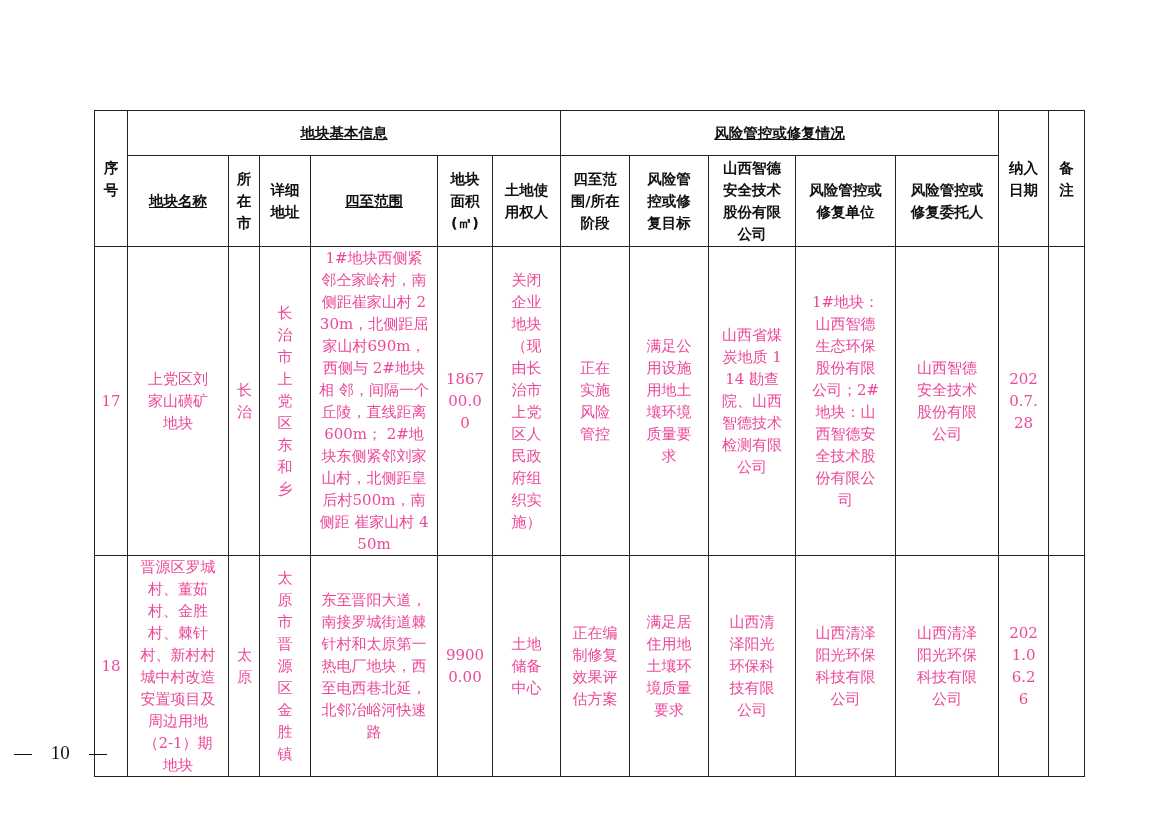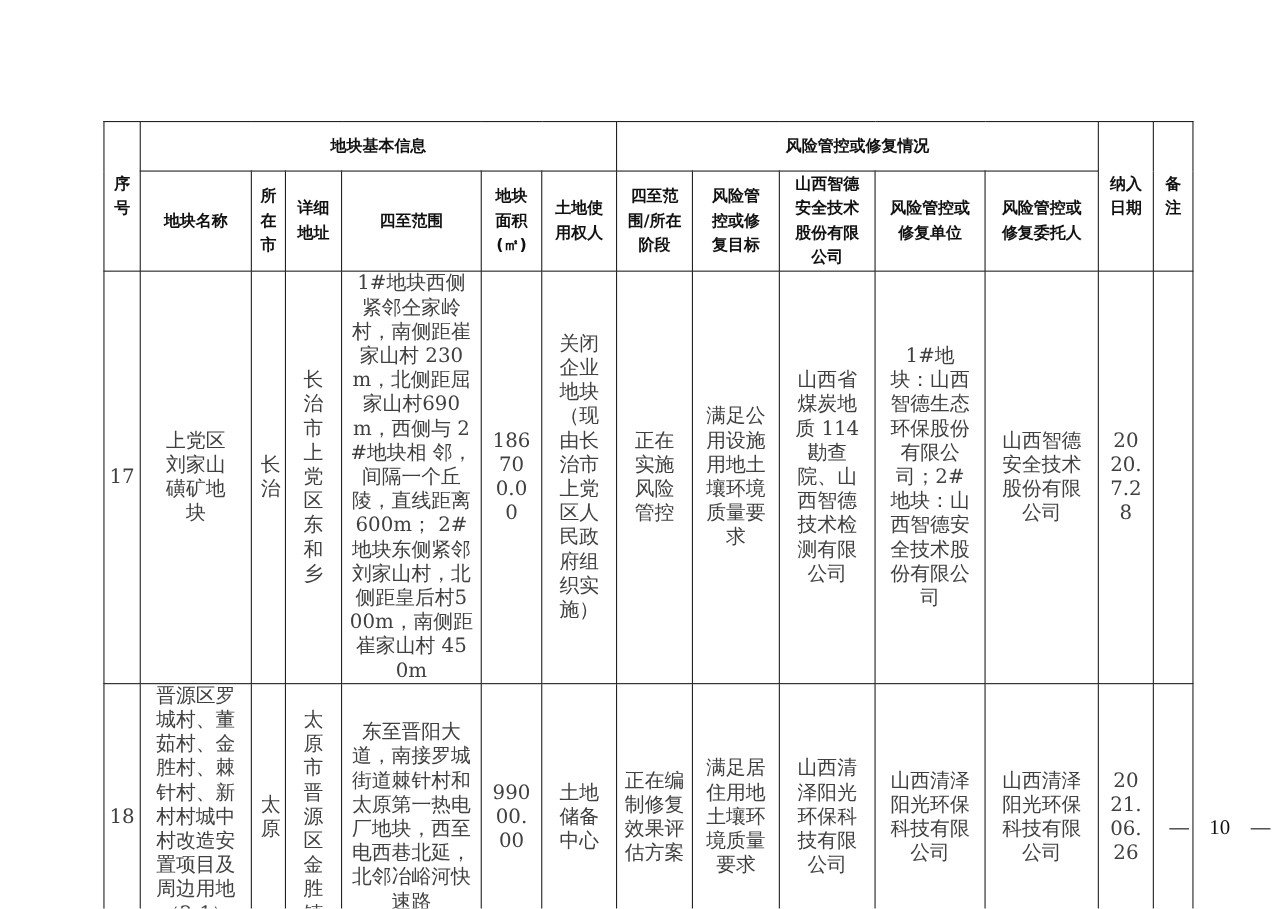--- a/index.html
+++ b/index.html
@@ -4,28 +4,28 @@
 <style>
   html, body { margin: 0; padding: 0; background: #ffffff; }
   body { width: 1169px; height: 826px; position: relative; overflow: hidden;
          font-family: "DejaVu Serif", "Liberation Serif", serif; color: #1a1a1a; }
   .page { position: absolute; left: 0; top: 0; width: 1169px; height: 826px; }
   table.reg { position: absolute; left: 94px; top: 110px; width: 990px;
               border-collapse: collapse; table-layout: fixed; }
   table.reg td, table.reg th { border: 1.3px solid #222; padding: 0 3px;
               text-align: center; vertical-align: middle; line-height: 22px; }
   table.reg th { font-family: "DejaVu Sans", "Liberation Sans", sans-serif;
-                 font-weight: bold; font-size: 14.5px; line-height: 22px; color: #111; }
-  table.reg td { font-size: 18px; color: #404040; margin-left: 19px; }
+                 font-weight: bold; font-size: 14.5px; line-height: 22px; color: #111; text-decoration: underline; }
+  table.reg td { font-size: 15px; color: #ec4899; margin-left: 19px; }
   tr.h1 { height: 45px; }
   tr.h2 { height: 91px; }
   tr.r17 { height: 270px; }
   tr.r18 { height: 180px; }
   .cell-text { display: inline-block; word-break: break-all; }
-  .footer { position: absolute; left: 0; width: 1169px; top: 742px; text-align: right;
+  .footer { position: absolute; left: 0; width: 1169px; top: 742px; text-align: left;
             font-family: "Liberation Serif", "DejaVu Serif", serif; font-size: 19px; color: #111; }
   .footer .dash { display: inline-block; width: 18px; border-top: 1.3px solid #111;
                   vertical-align: middle; margin: 0 14px; }
 </style>
 </head>
 <body>
 
 <div class="page">
   <table class="reg">
     <colgroup>

